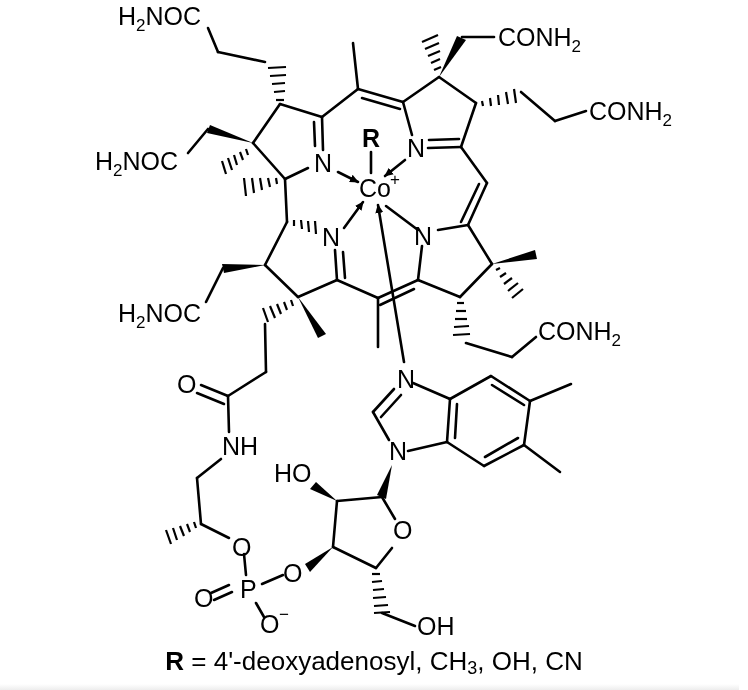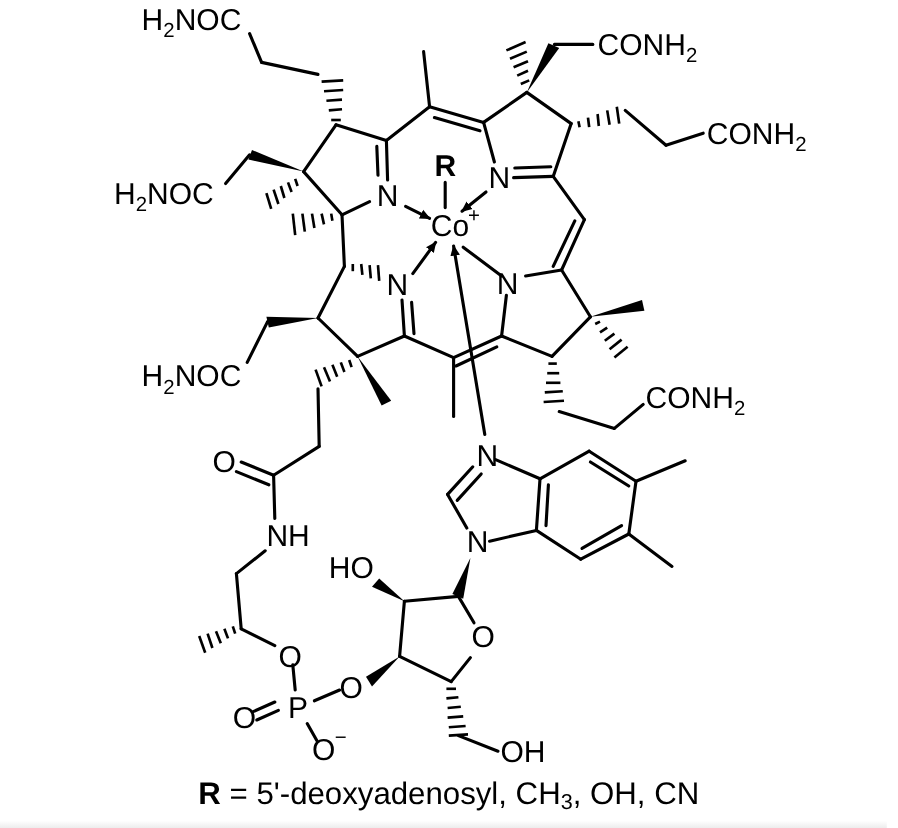--- a/index.html
+++ b/index.html
@@ -264,15 +264,15 @@
     <text class="lbl" x="232" y="556">O</text>
     <text class="lbl" x="283" y="582">O</text>
     <text class="lbl" x="240" y="598">P</text>
     <text class="lbl" x="194" y="607">O</text>
     <text class="lbl" x="260" y="633">O</text>
     <text class="lbl-sub" x="279" y="620">−</text>
     <text class="lbl" x="417" y="635">OH</text>
   </g>
 </svg>
 
-<div id="caption"><b>R</b><span> = 5'-deoxyadenosyl, CH</span><sub>3</sub><span>, OH, CN</span></div>
+<div id="caption"><b>R</b><span> = 4'-deoxyadenosyl, CH</span><sub>3</sub><span>, OH, CN</span></div>
 <div id="bottom-strip"></div>
 </div>
 
 </body></html>

